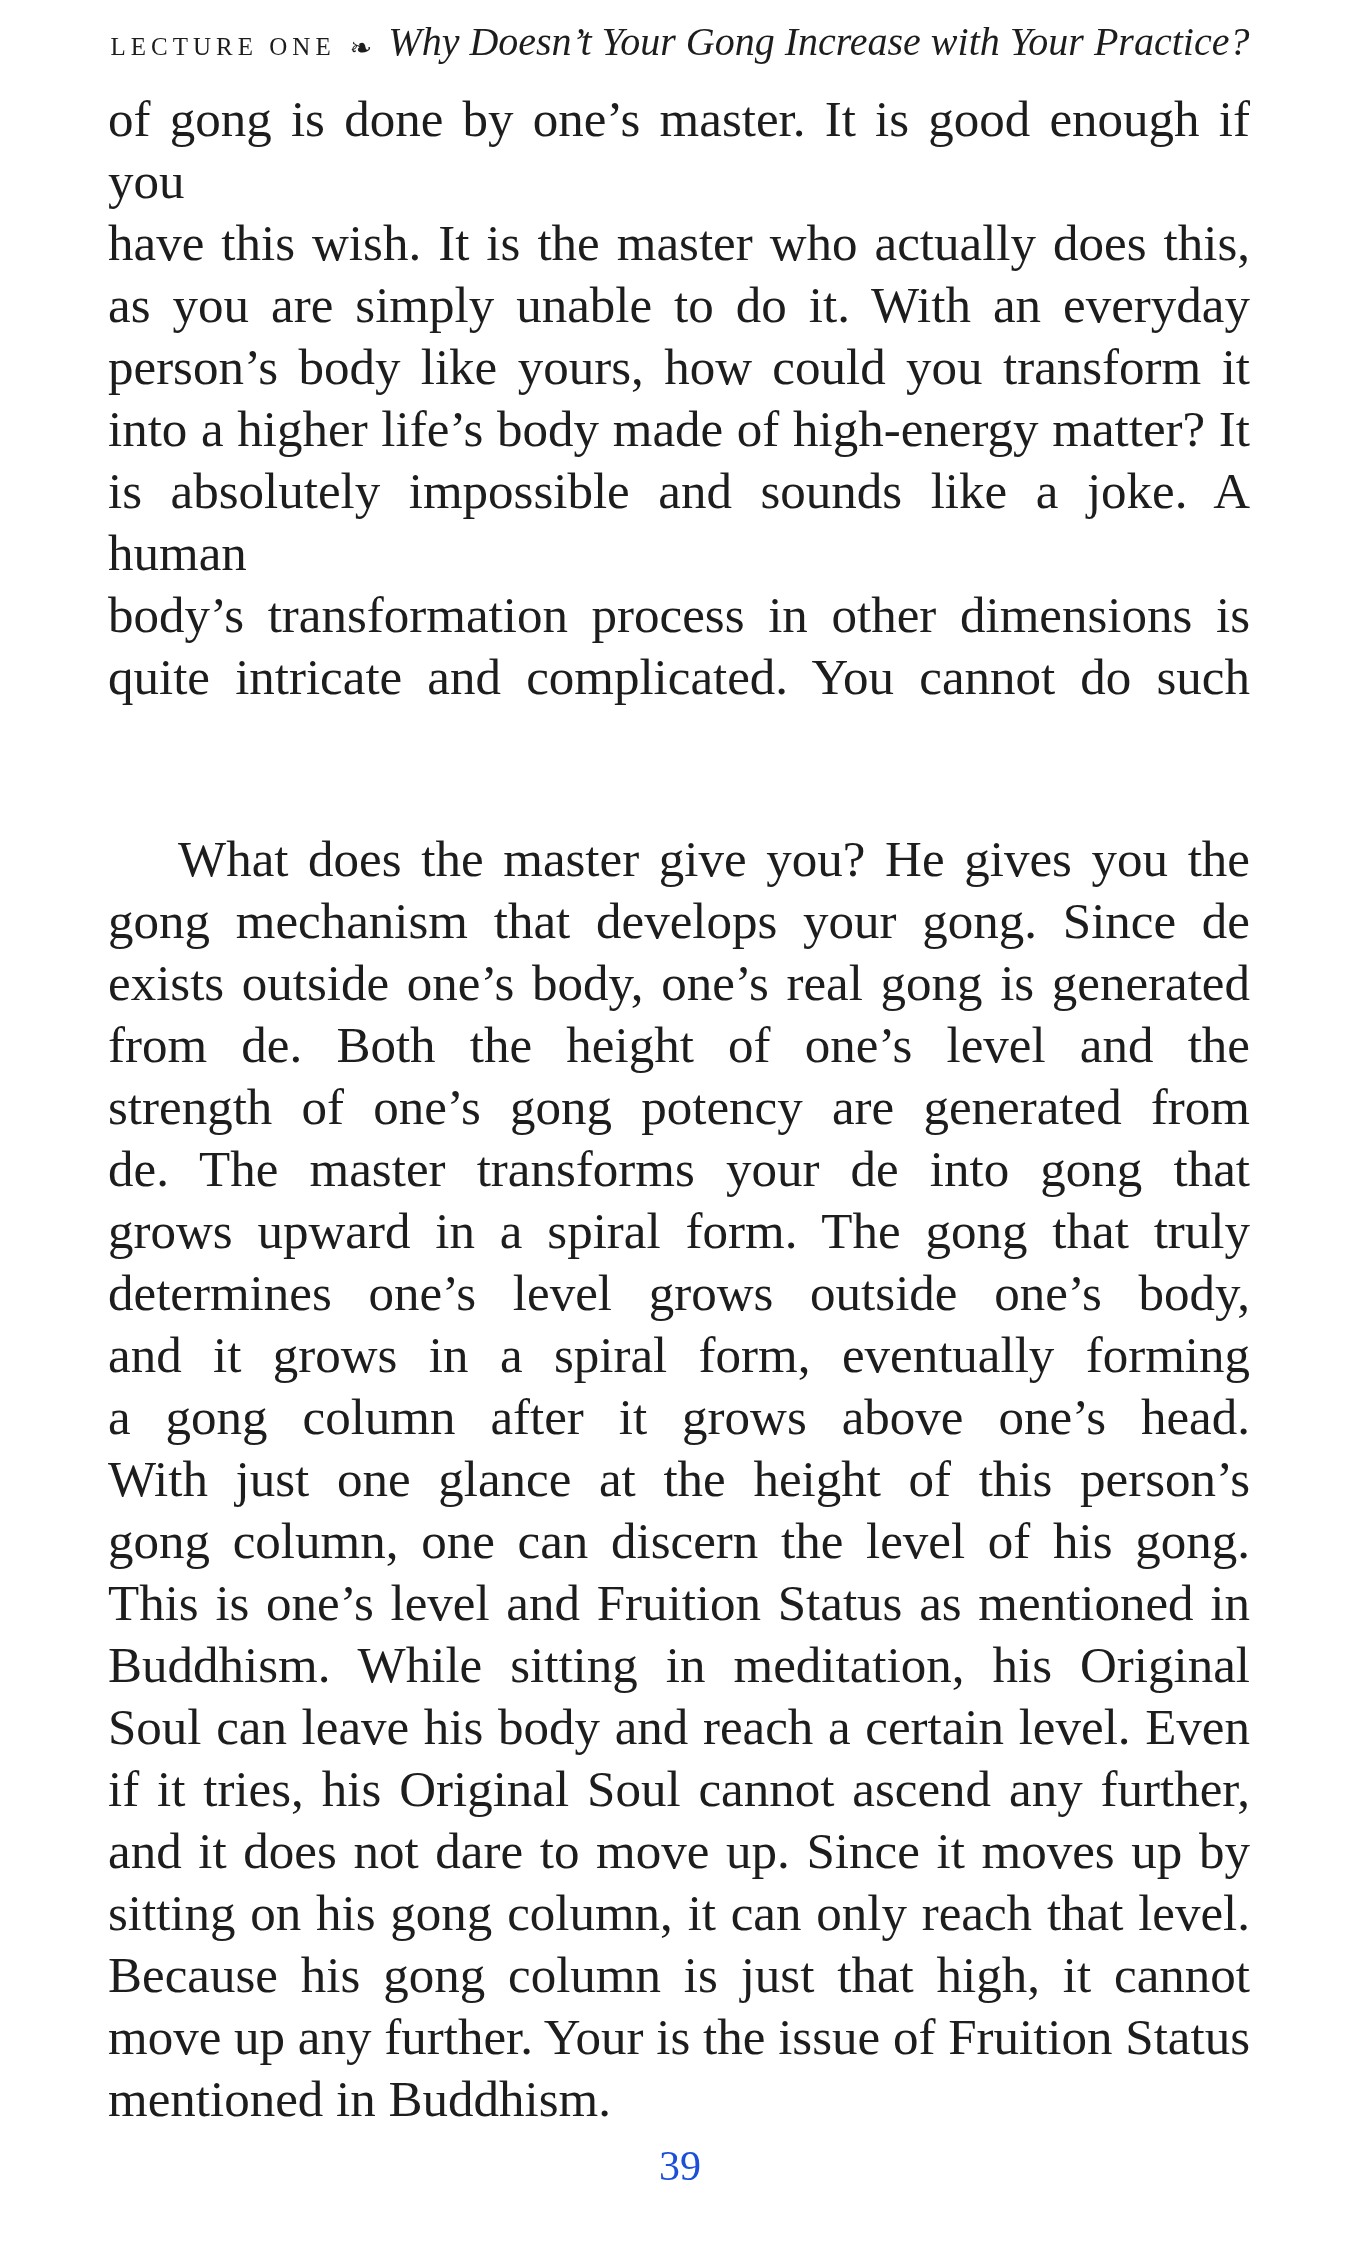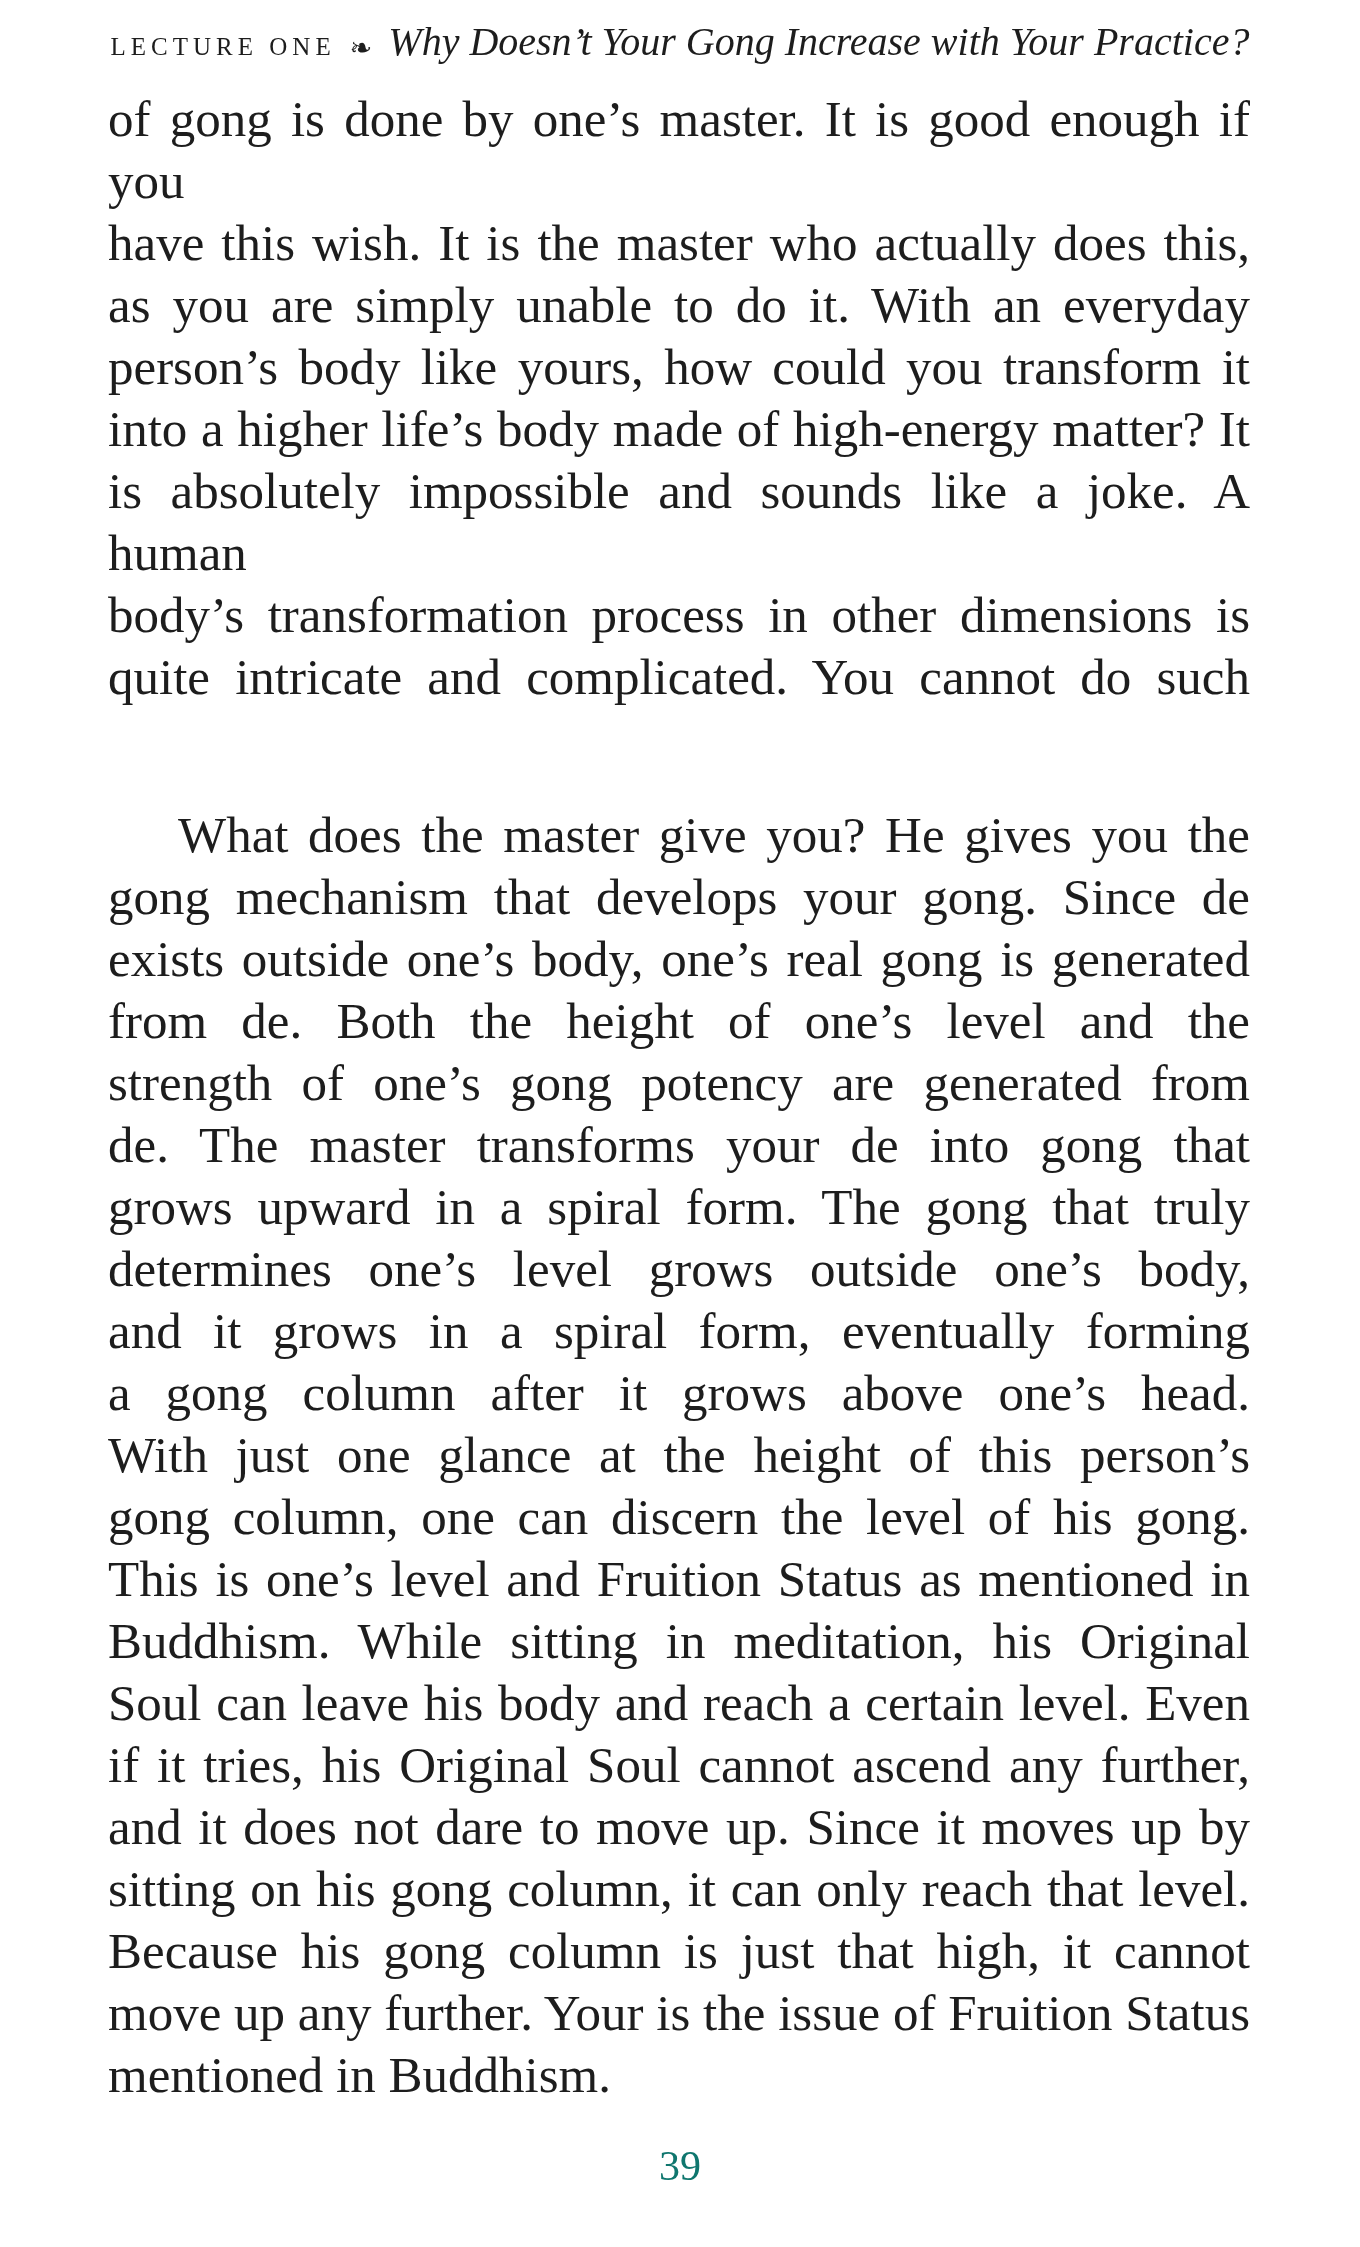--- a/index.html
+++ b/index.html
@@ -49,21 +49,21 @@
   .body-text {
     position: absolute;
     top: 88px;
     left: 108px;
     width: 1142px;
   }
   .para {
     margin: 0;
   }
   .para + .para {
-    margin-top: 96px;
+    margin-top: 120px;
   }
   .line {
     font-size: 51px;
     line-height: 62px;
     text-align: justify;
     text-align-last: justify;
     color: #1d1d1d;
   }
   .line.last {
     text-align-last: left;
@@ -72,21 +72,21 @@
     padding-left: 70px;
   }
   
   .folio {
     position: absolute;
     top: 2142px;
     left: 0;
     width: 1360px;
     text-align: center;
     font-size: 42px;
-    color: #0f766e;
+    color: #1d4ed8;
   }
 </style>
 </head>
 <body>
 
 <div class="page">
 
   <header class="running-header">
     <span class="chapter-label">LECTURE ONE</span>
     <span class="fleuron">❧</span>

